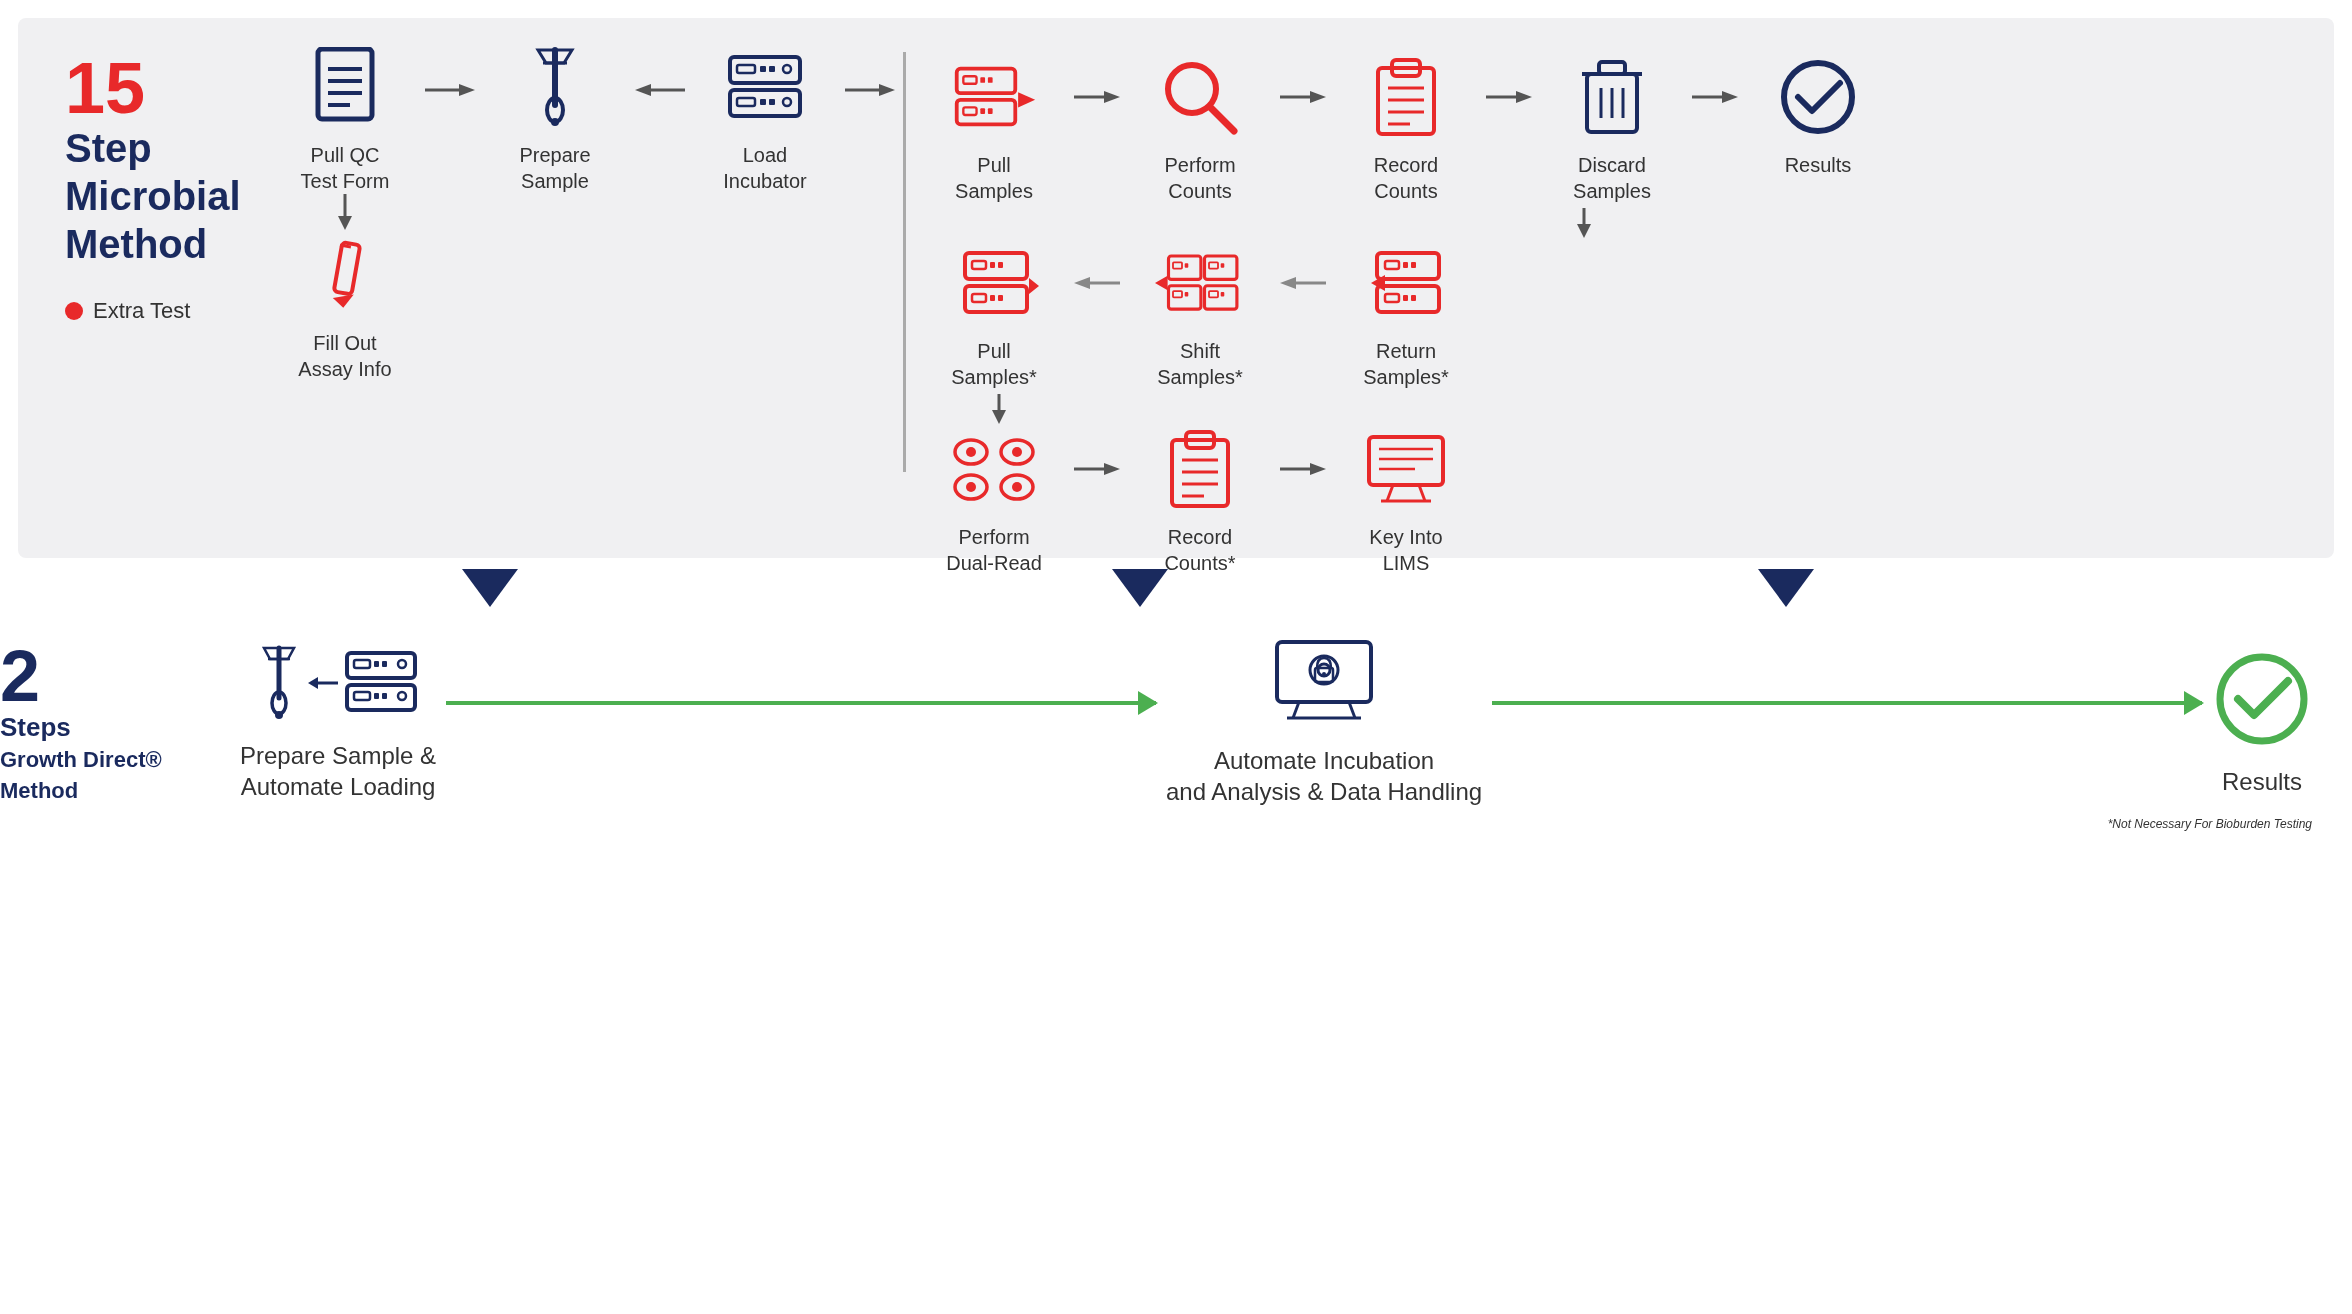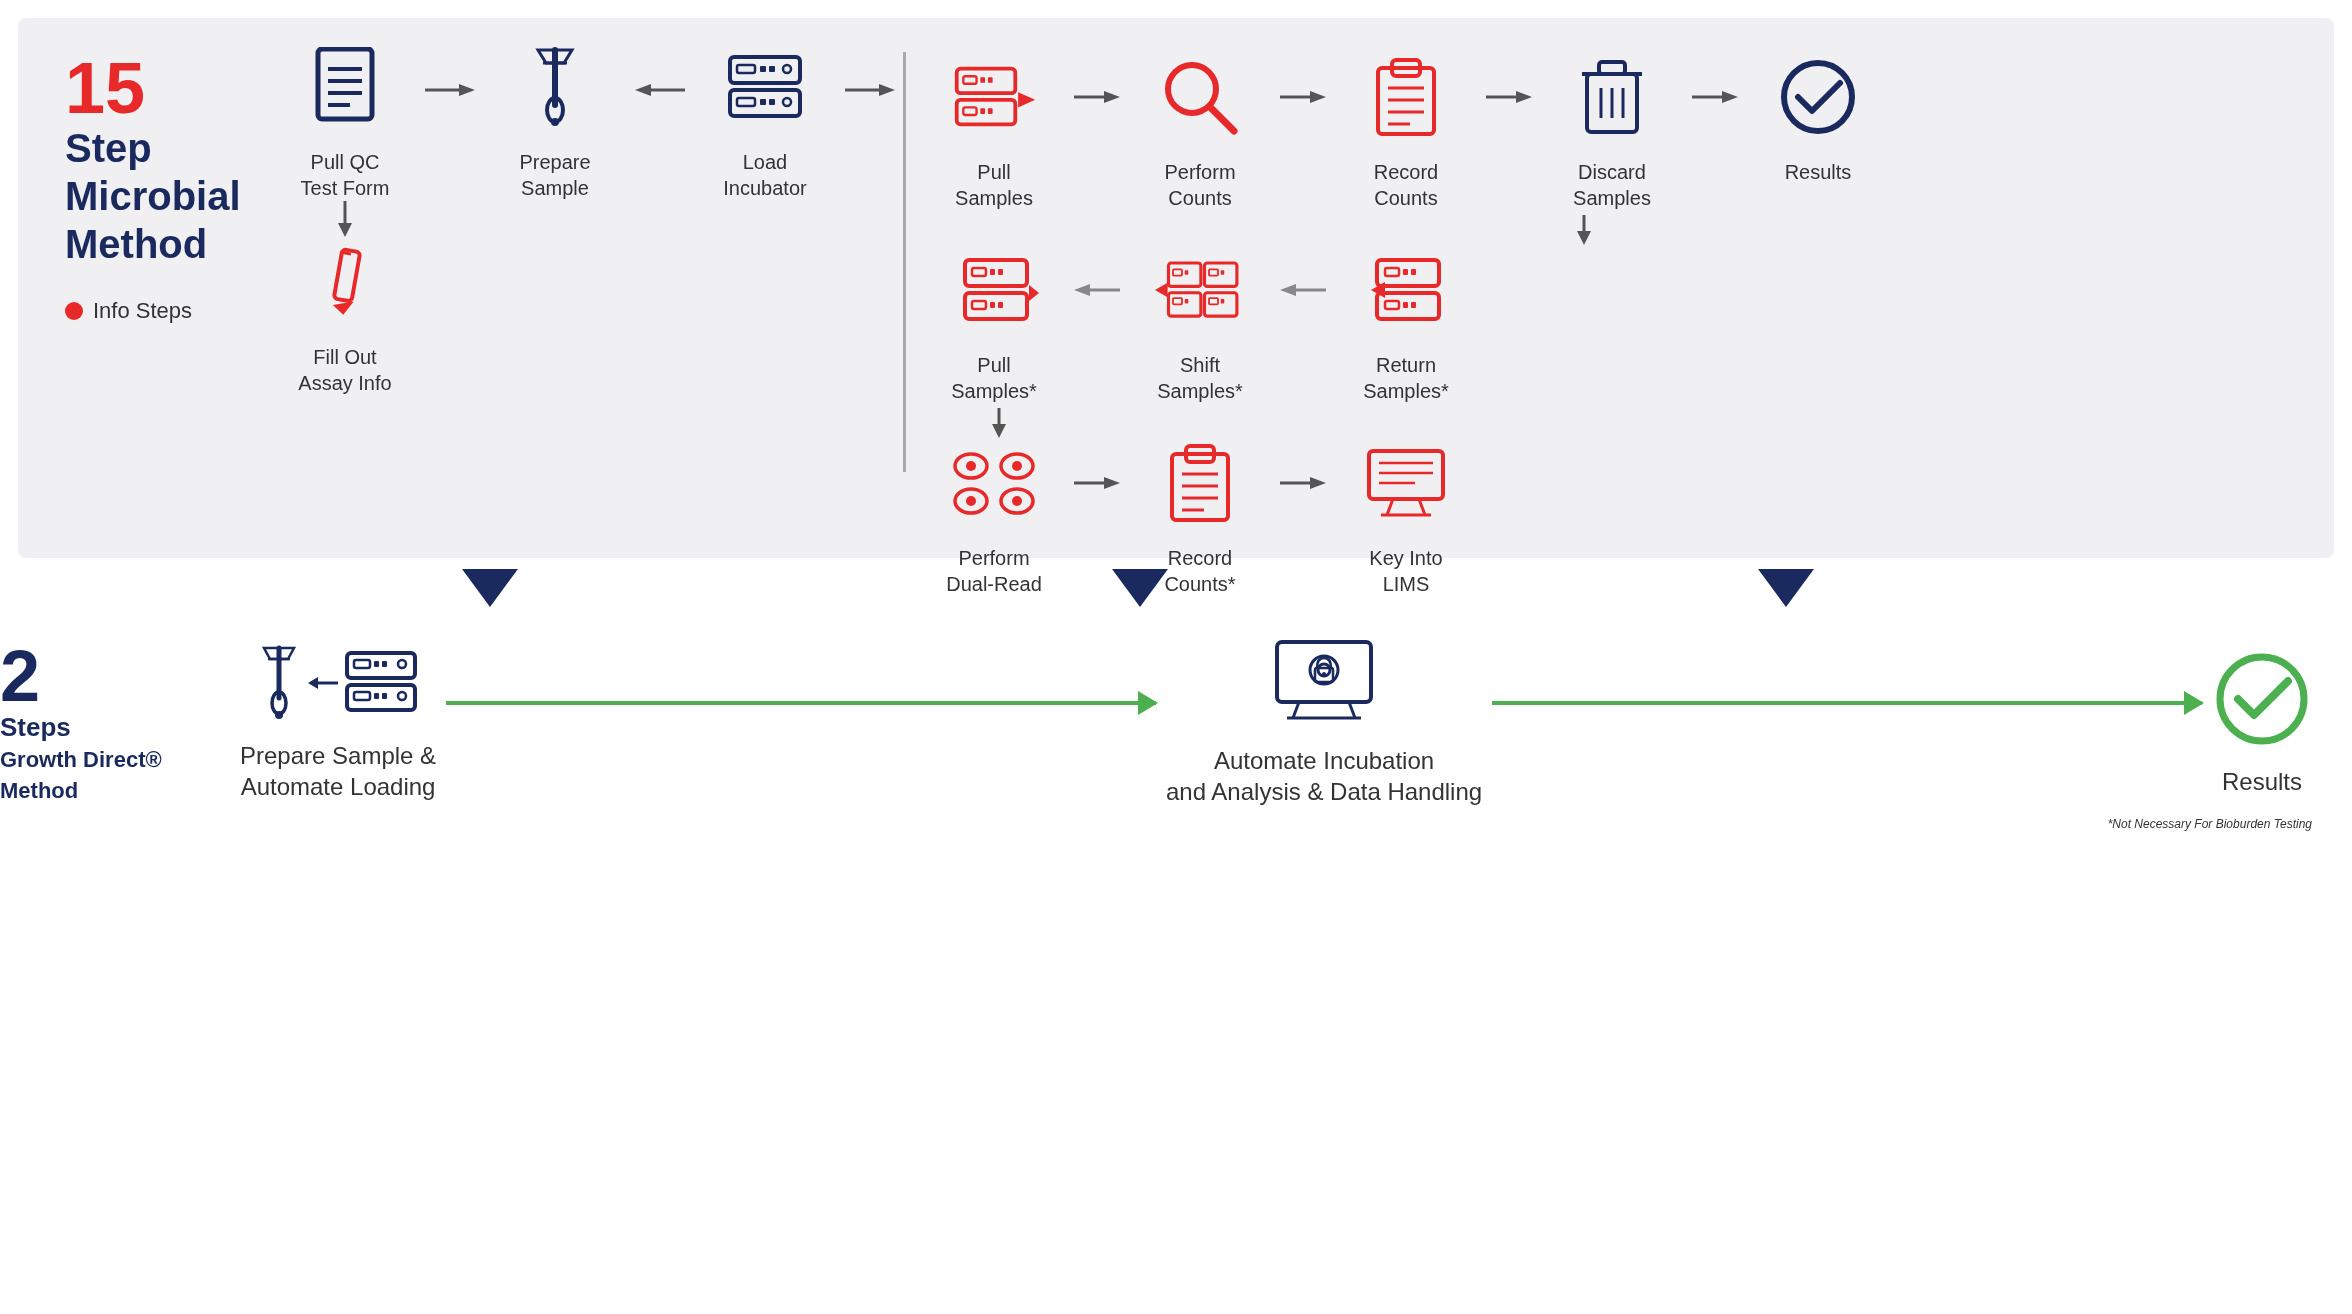--- a/index.html
+++ b/index.html
@@ -70,21 +70,20 @@
       flex-direction: column;
       position: relative;
     }
 
     .step-block {
       display: flex;
       flex-direction: column;
       align-items: center;
       width: 160px;
       flex-shrink: 0;
-      gap: 7px;
     }
     .step-block .icon-area {
       width: 90px;
       height: 90px;
       display: flex;
       align-items: center;
       justify-content: center;
     }
     .step-block .label {
       font-size: 20px;
@@ -196,21 +195,21 @@
 
 <div class="top-section">
 
   <div class="left-label">
     <div class="step-number">15</div>
     <div class="step-text">
       Step<br>Microbial<br>Method
     </div>
     <div class="extra-steps">
       <span class="dot-red"></span>
-      <span>Info Steps</span>
+      <span>Extra Test</span>
     </div>
   </div>
 
   <div class="flow-area">
 
     <div style="display:flex; flex-direction:row; align-items:flex-start; height:100%;">
 
       <div class="flex-col" style="margin-right:0; align-items:center;">
 
         <div class="step-block">

